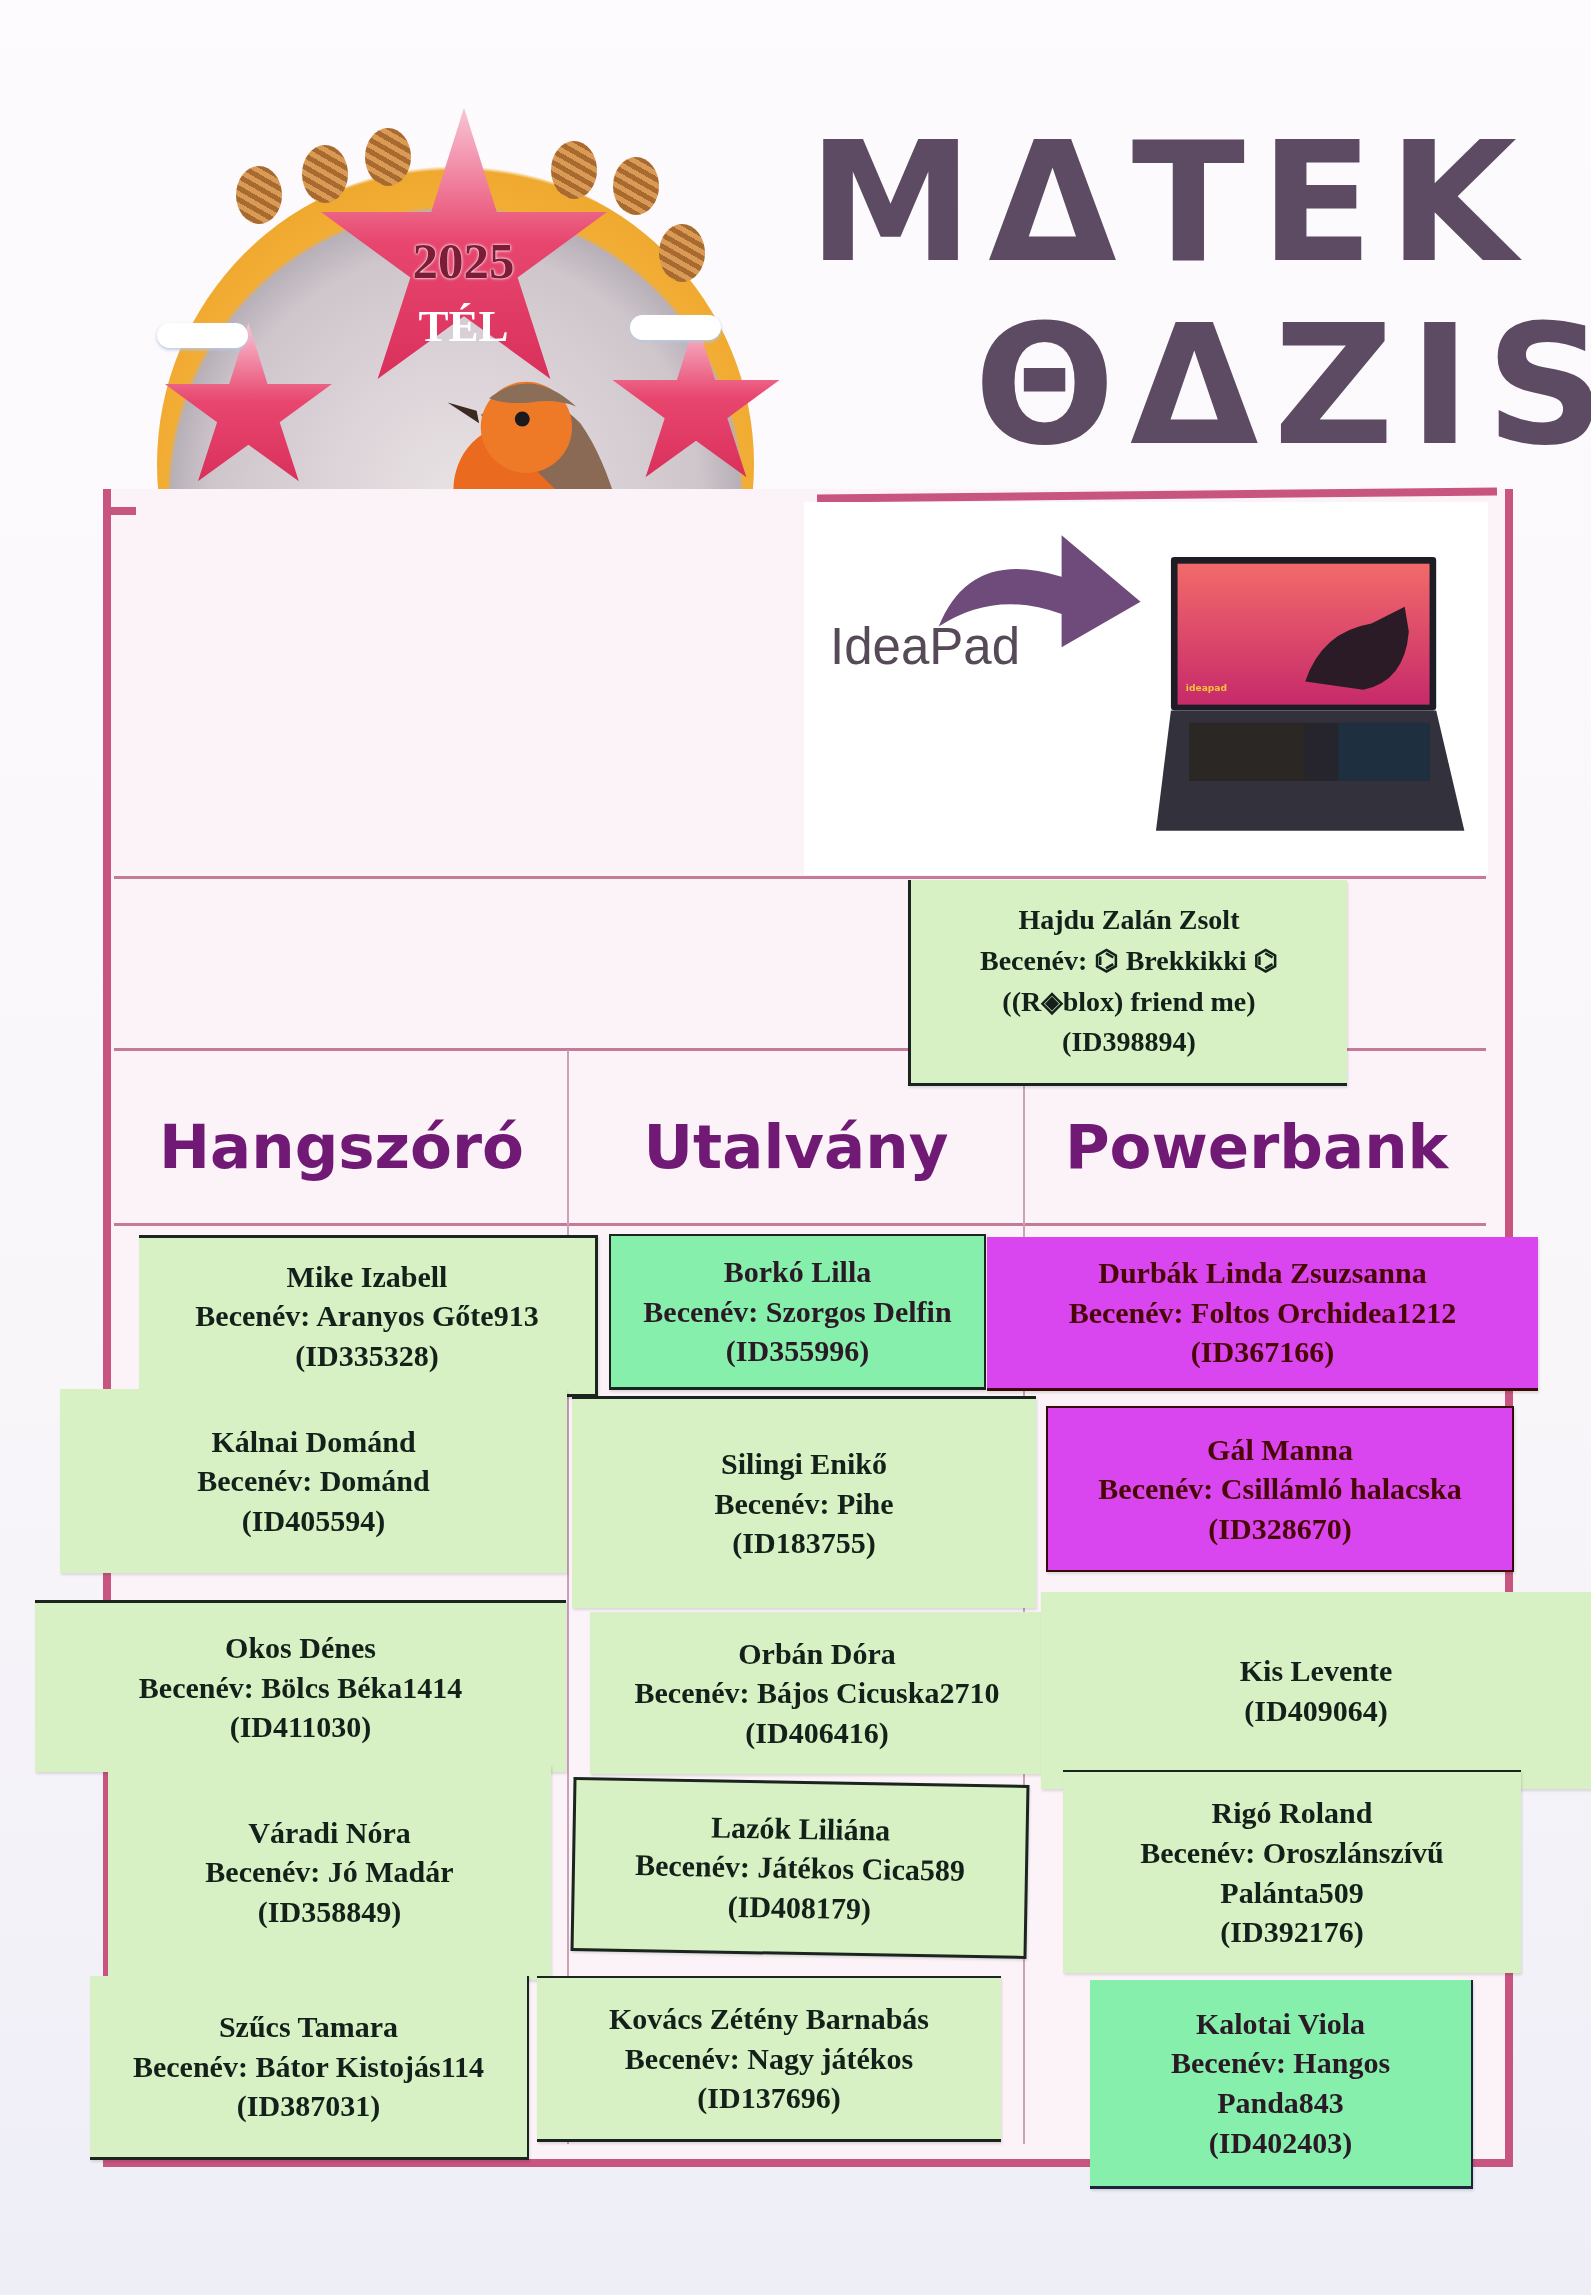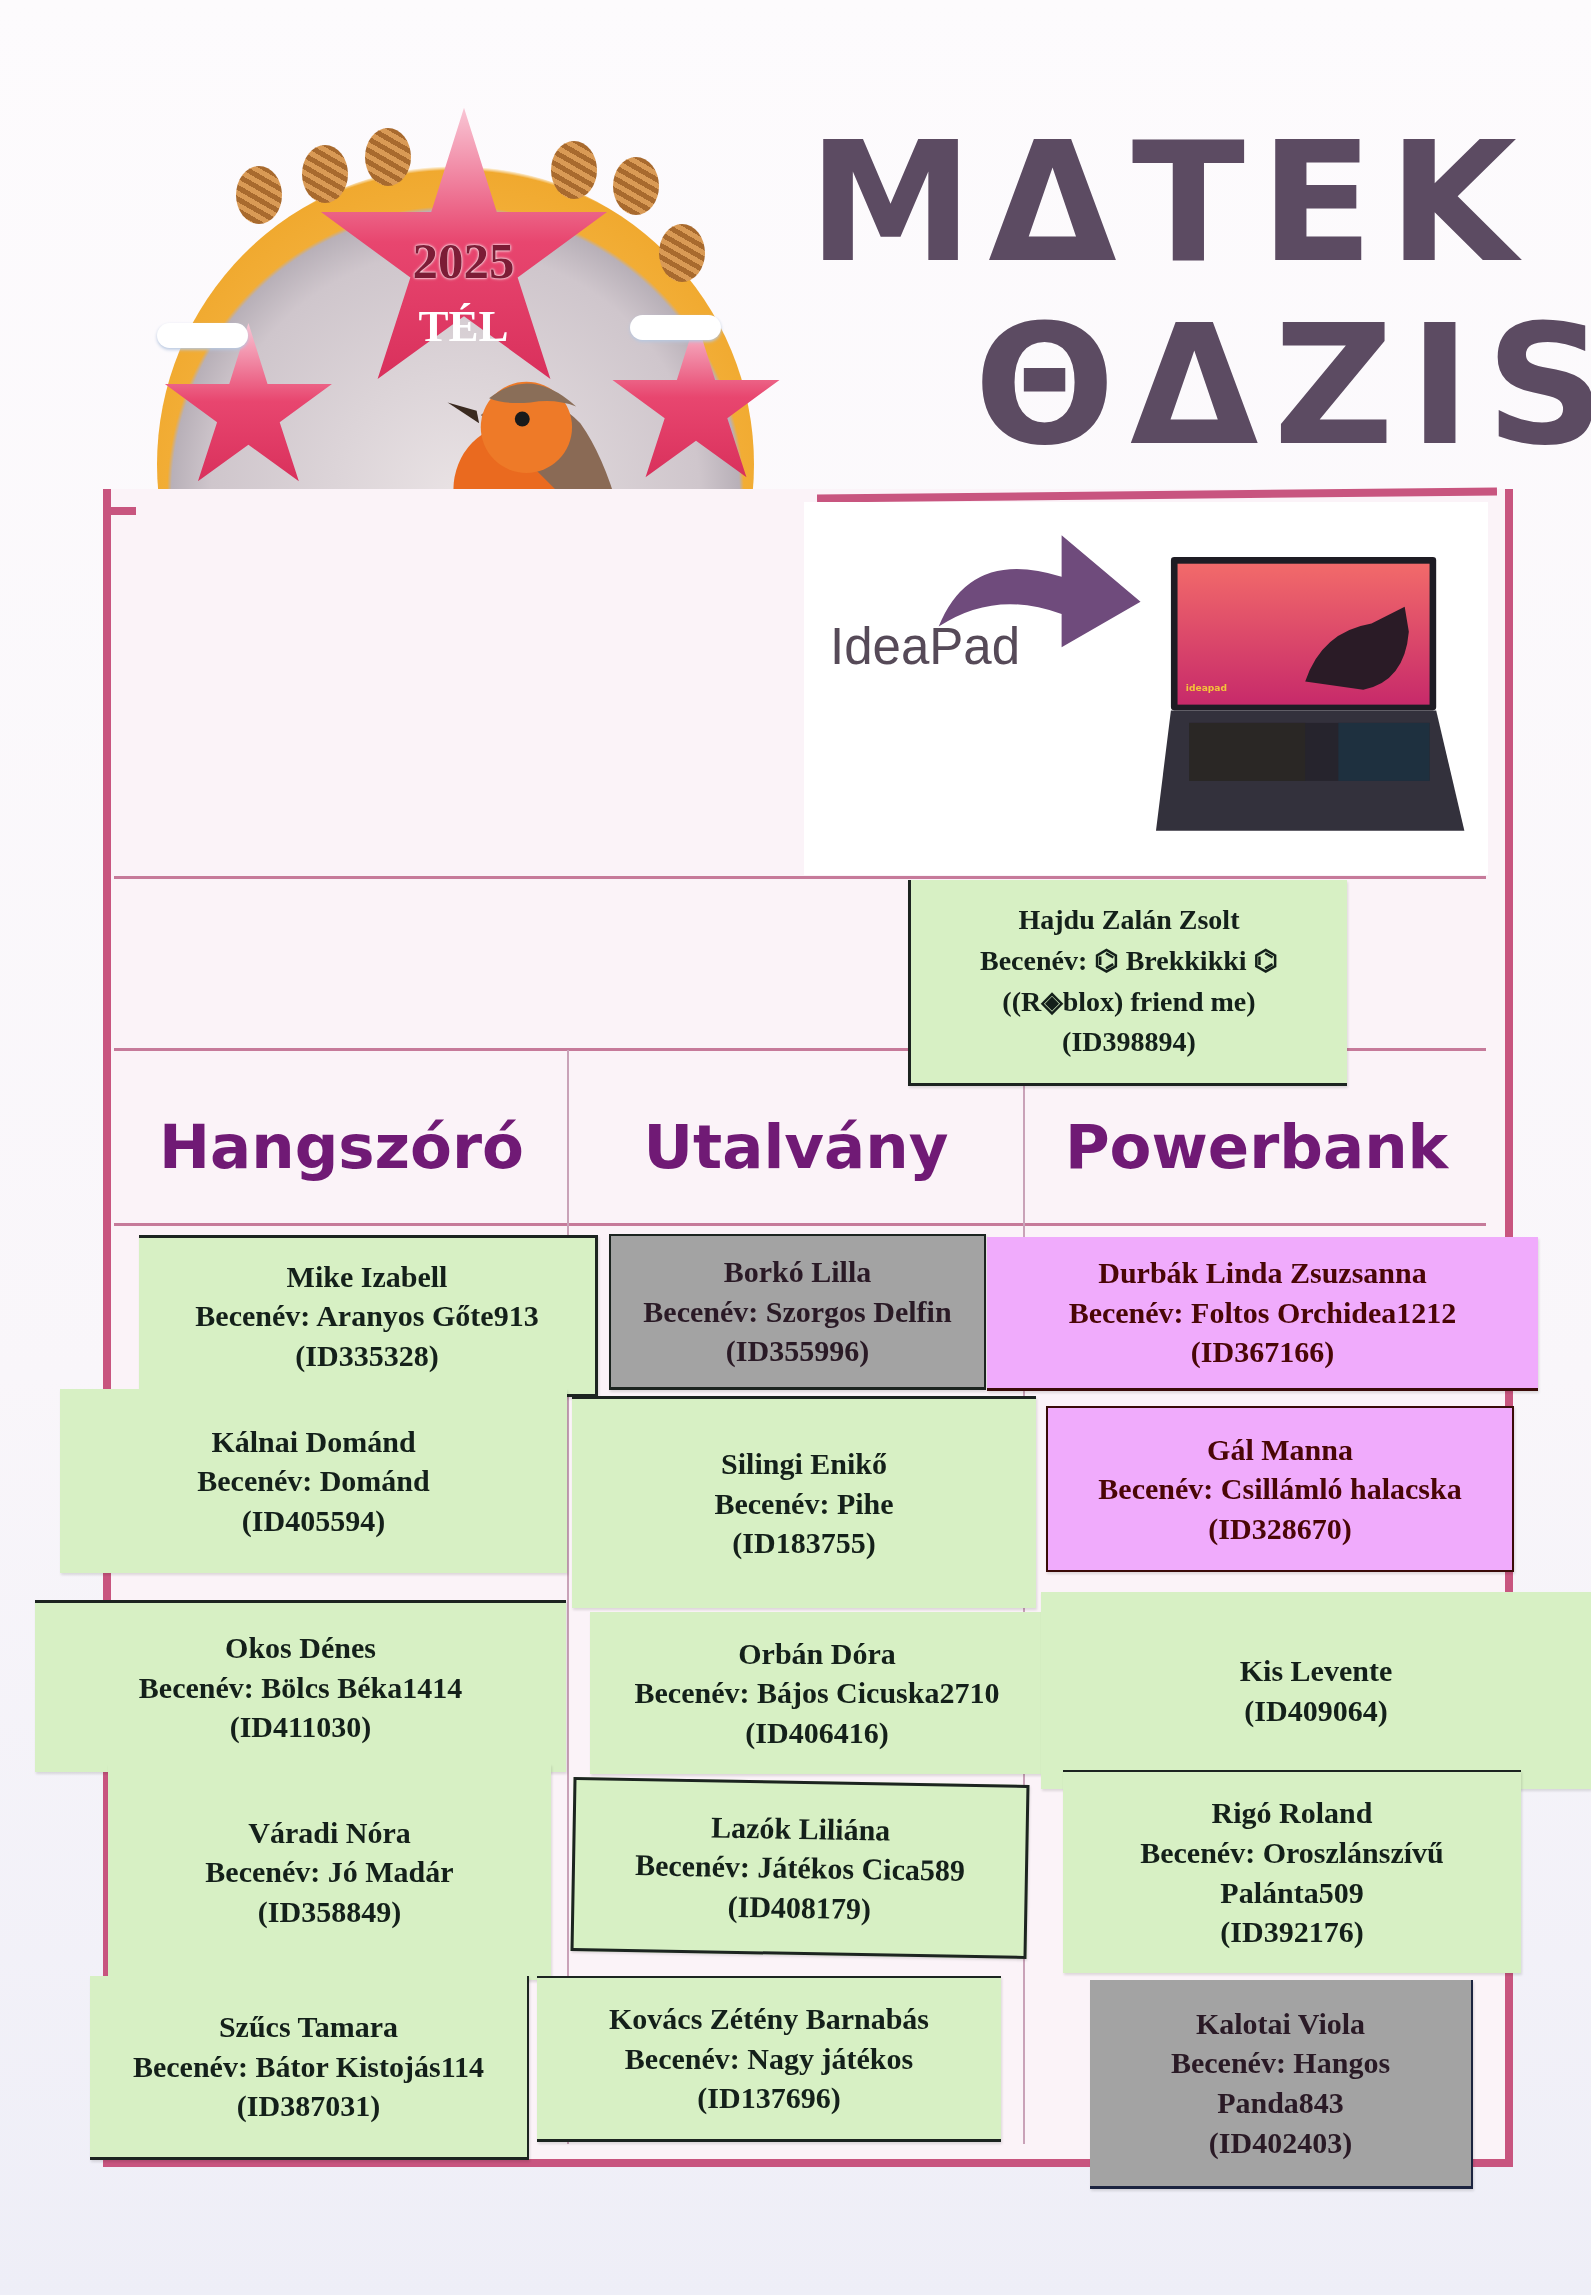--- a/index.html
+++ b/index.html
@@ -31,22 +31,22 @@
   .laptop{left:1156px;top:557px;width:315px;height:282px;}
   
   .hline{position:absolute;height:2.5px;background:#c67a9a;}
   .vline{position:absolute;width:1.7px;background:#c9a2b8;}
   .col-head{position:absolute;font-family:"DejaVu Sans",sans-serif;font-weight:700;font-size:61px;color:#701a75;text-align:center;}
   
   .card{position:absolute;box-sizing:border-box;display:flex;flex-direction:column;justify-content:center;align-items:center;
        text-align:center;font-family:"Liberation Serif",serif;font-weight:700;font-size:30px;line-height:1.32;color:#14201a;
        border-bottom:3.3px solid #1c2420;box-shadow:0.8px 1.7px 2.5px rgba(0,0,0,.12);}
   .card.green{background:#d7f0c4;}
-  .card.pink{background:#a3a3a3;color:#2a1a26;}
-  .card.red{background:#f0abfc;color:#4a0606;border-bottom-color:#3a0a08;}
+  .card.pink{background:#86efac;color:#2a1a26;}
+  .card.red{background:#d946ef;color:#4a0606;border-bottom-color:#3a0a08;}
   .card .l{display:block;white-space:nowrap;}
 </style>
 </head>
 <body>
 
 <div class="abs badge">
   <div class="ring"></div>
   <div class="star" style="left:166px;top:-8.3px;width:298px;height:298px;"></div>
   <div class="star" style="left:12.4px;top:207px;width:174px;height:174px;"></div>
   <div class="star" style="left:460px;top:203px;width:174px;height:174px;"></div>

